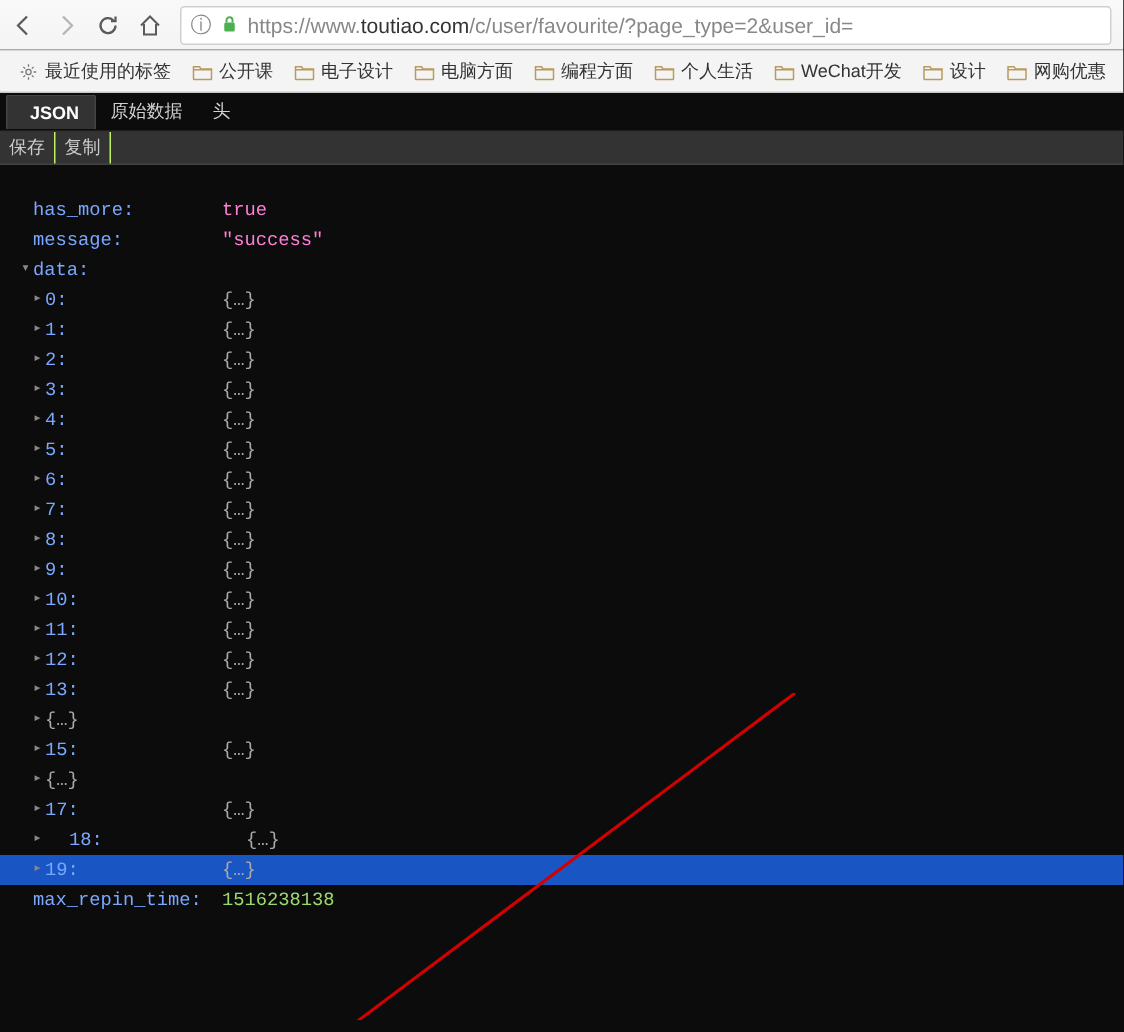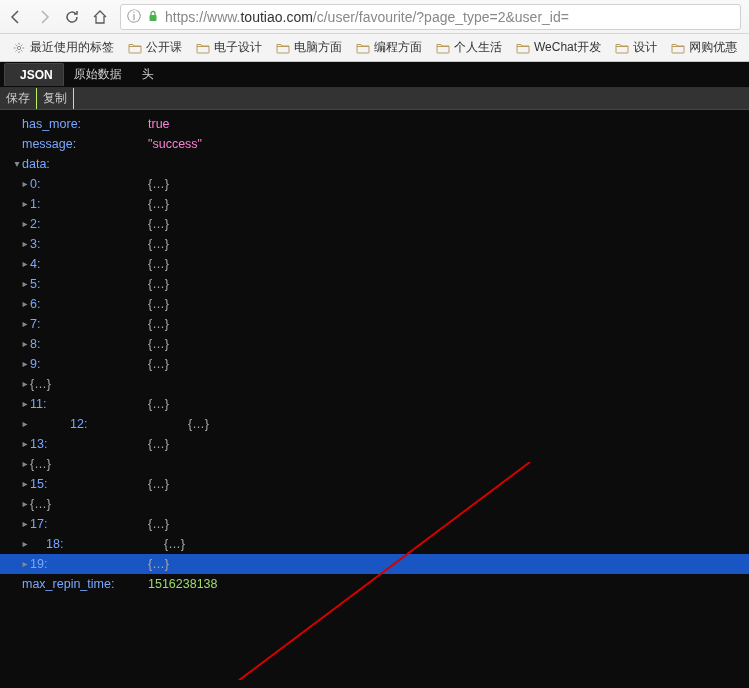--- a/index.html
+++ b/index.html
@@ -22,21 +22,21 @@
 
 .json-tabs { background: #0c0c0c; height: 26px; display: flex; align-items: center; padding-left: 4px; gap: 0; border-bottom: 1px solid #303030; font-family: Arial, sans-serif; }
 .json-tab { padding: 4px 10px; color: #d0d0d0; cursor: pointer; font-size: 12px; }
 .json-tab.active { background: #333; color: #fff; border-radius: 2px 2px 0 0; border: 1px solid #444; border-bottom: none; font-weight: bold; padding-left: 15px; }
 
 
 .json-controls { background: #333; height: 22px; display: flex; align-items: center; border-bottom: 1px solid #444; }
 .json-ctrl-btn { padding: 2px 6px; color: #ccc; cursor: pointer; font-size: 12px; border-right: 1px solid #bef264; height: 100%; display: flex; align-items: center; }
 
 
-.json-body { background: #0c0c0c; font-family: Liberation Sans, sans-serif; font-size: 12.5px; padding-top: 4px; position: relative; min-height: 570px; }
+.json-body { background: #0c0c0c; font-family: Liberation Mono, monospace; font-size: 12.5px; padding-top: 20px; position: relative; min-height: 570px; }
 .json-row { display: flex; height: 20px; line-height: 20px; padding-left: 6px; }
 .json-row.selected-row { background: #1a56c3; }
 .arrow { width: 10px; display: inline-flex; align-items: center; justify-content: center; color: #888; cursor: pointer; flex-shrink: 0; }
 .arrow.down::before { content: "▾"; font-size: 10px; }
 .arrow.right::before { content: "▸"; font-size: 10px; }
 
 
 .anno-arrow { position: absolute; left: 220px; top: 352px; pointer-events: none; }
 
 </style>
@@ -229,32 +229,33 @@
     </div>
     <div class="json-row">
       <span style="width: 14px; flex-shrink: 0;"></span>
       <span class="arrow right"></span>
       <span style="flex-shrink: 0; width: 118px;"><span style="color: rgb(122, 168, 255);">9:</span></span>
       <span style="color: rgb(170, 170, 170);">{…}</span>
     </div>
     <div class="json-row">
       <span style="width: 14px; flex-shrink: 0;"></span>
       <span class="arrow right"></span>
+      <span style="flex-shrink: 0; width: 118px;"><span style="color: rgb(122, 168, 255);">10:</span></span>
       <span style="color: rgb(170, 170, 170);">{…}</span>
     </div>
     <div class="json-row">
       <span style="width: 14px; flex-shrink: 0;"></span>
       <span class="arrow right"></span>
       <span style="flex-shrink: 0; width: 118px;"><span style="color: rgb(122, 168, 255);">11:</span></span>
       <span style="color: rgb(170, 170, 170);">{…}</span>
     </div>
     <div class="json-row">
       <span style="width: 14px; flex-shrink: 0;"></span>
       <span class="arrow right"></span>
-      <span style="flex-shrink: 0; width: 118px; margin-left: 40px;"><span style="color: rgb(122, 168, 255);">12:</span></span>
+      <span style="flex-shrink: 0; width: 118px;"><span style="color: rgb(122, 168, 255);">12:</span></span>
       <span style="color: rgb(170, 170, 170);">{…}</span>
     </div>
     <div class="json-row">
       <span style="width: 14px; flex-shrink: 0;"></span>
       <span class="arrow right"></span>
       <span style="flex-shrink: 0; width: 118px;"><span style="color: rgb(122, 168, 255);">13:</span></span>
       <span style="color: rgb(170, 170, 170);">{…}</span>
     </div>
     <div class="json-row">
       <span style="width: 14px; flex-shrink: 0;"></span>

